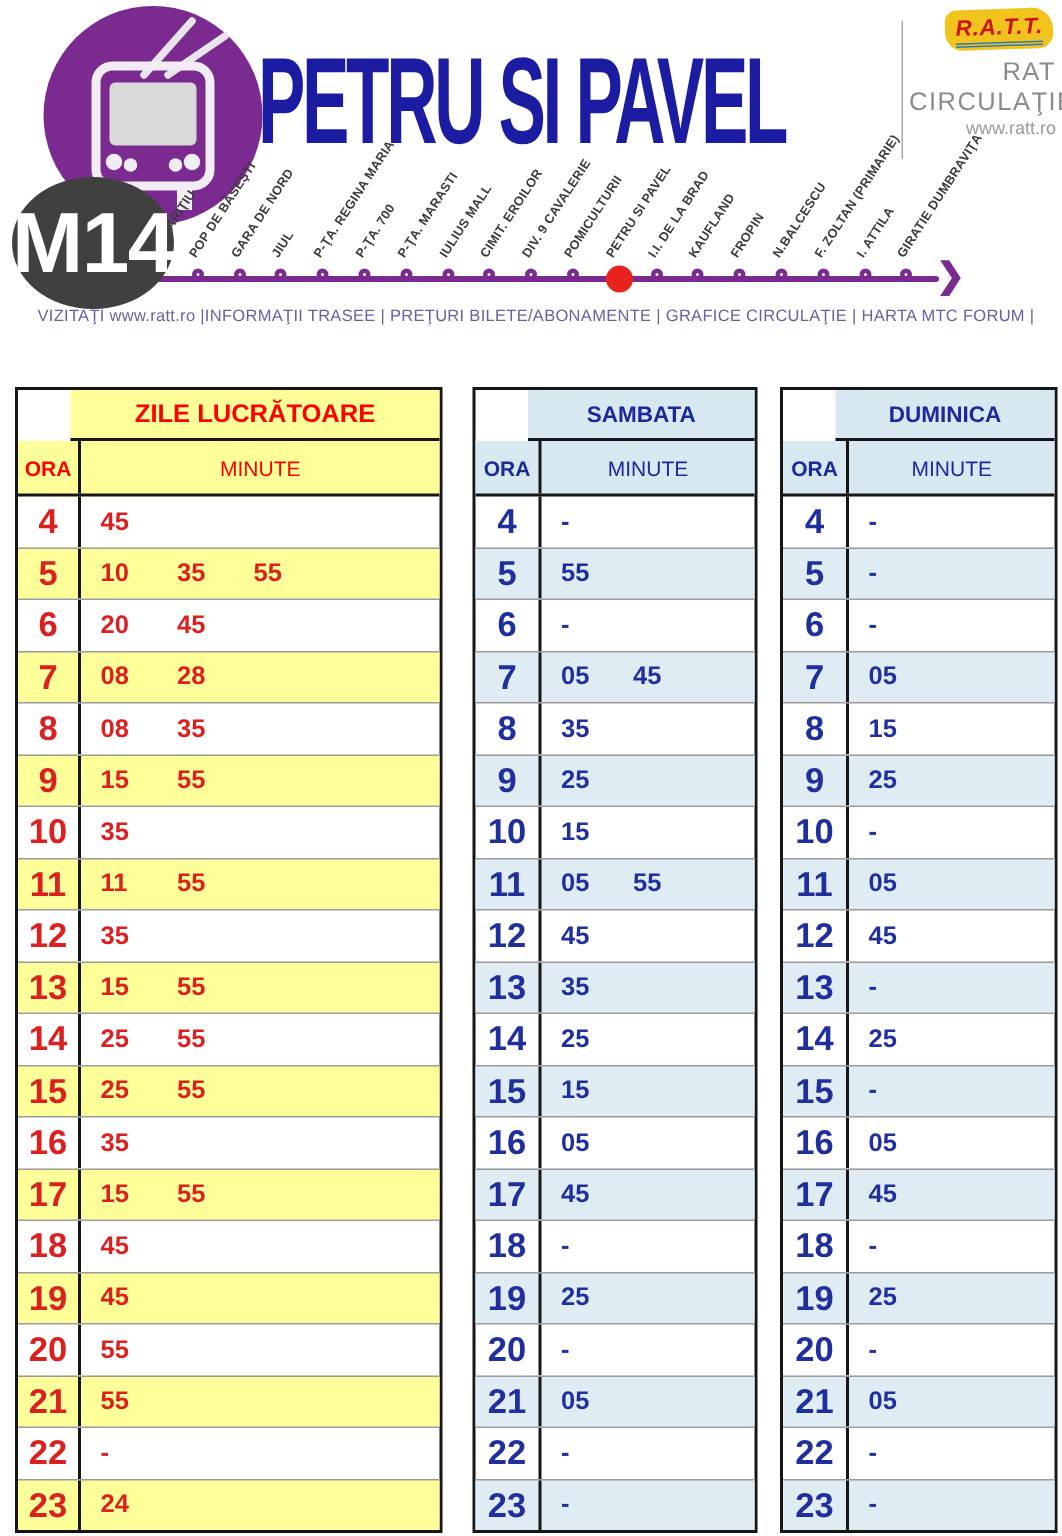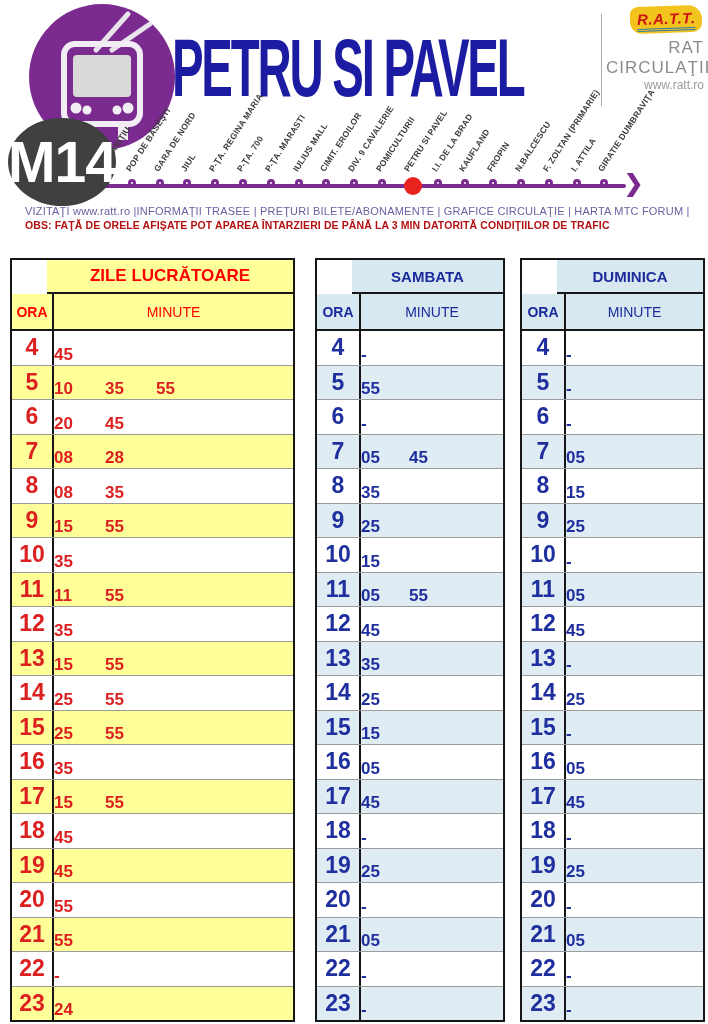--- a/index.html
+++ b/index.html
@@ -93,21 +93,21 @@
   }
   .t-col-min { flex:1; display:flex; align-items:center; justify-content:center; font-weight:normal; font-size:14px; }
   .t-body { flex:1; display:flex; flex-direction:column; }
   .t-row { flex:1; display:flex; border-top:1px solid #9b9b9b; }
   .t-row:first-child { border-top:none; }
   .t-hour {
     width:42px; flex:none; border-right:2px solid #161616;
     display:flex; align-items:center; justify-content:center;
     font-size:23px; font-weight:bold;
   }
-  .t-mins { flex:1; display:flex; align-items:flex-end; }
+  .t-mins { flex:1; display:flex; align-items:center; padding-left:13px; }
   .min { width:51px; flex:none; font-size:17px; font-weight:bold; }
 
   .theme-yellow .t-title, .theme-yellow .t-cols { background:#ffff99; }
   .theme-yellow .t-title, .theme-yellow .t-col-ora, .theme-yellow .t-col-min { color:#ff0000; }
   .theme-yellow .t-row.alt { background:#ffff99; }
   .theme-yellow .t-hour, .theme-yellow .min { color:#dc2020; }
 
   .theme-blue .t-title, .theme-blue .t-cols { background:#d7e8f1; }
   .theme-blue .t-title { font-size:15px; }
   .theme-blue .t-title, .theme-blue .t-col-ora, .theme-blue .t-col-min { color:#1b2a9b; }
@@ -191,21 +191,20 @@
       <div class="st-label" style="left: 522px;">N.BALCESCU</div>
       <div class="dot" style="left: 544.8px;"></div>
       <div class="st-label" style="left: 549.8px;">F. ZOLTAN (PRIMARIE)</div>
       <div class="dot" style="left: 572.6px;"></div>
       <div class="st-label" style="left: 577.6px;">I. ATTILA</div>
       <div class="dot" style="left: 600.4px;"></div>
       <div class="st-label" style="left: 605.4px;">GIRATIE DUMBRAVIŢA</div>
     </div>
 
   <div class="links-bar">VIZITAŢI www.ratt.ro |INFORMAŢII TRASEE | PREŢURI BILETE/ABONAMENTE | GRAFICE CIRCULAŢIE | HARTA MTC   FORUM  |</div>
-  <div class="obs-note">OBS: FAŢĂ DE ORELE AFIŞATE POT APAREA ÎNTARZIERI DE PÂNĂ LA 3 MIN DATORITĂ CONDIŢIILOR DE TRAFIC</div>
 
   <main id="tables">
       <section id="table-0" class="ttable theme-yellow">
         <div class="t-title">ZILE LUCRĂTOARE</div>
         <div class="t-cols">
           <div class="t-col-ora">ORA</div>
           <div class="t-col-min">MINUTE</div>
         </div>
         <div class="t-body">
           <div class="t-row">

